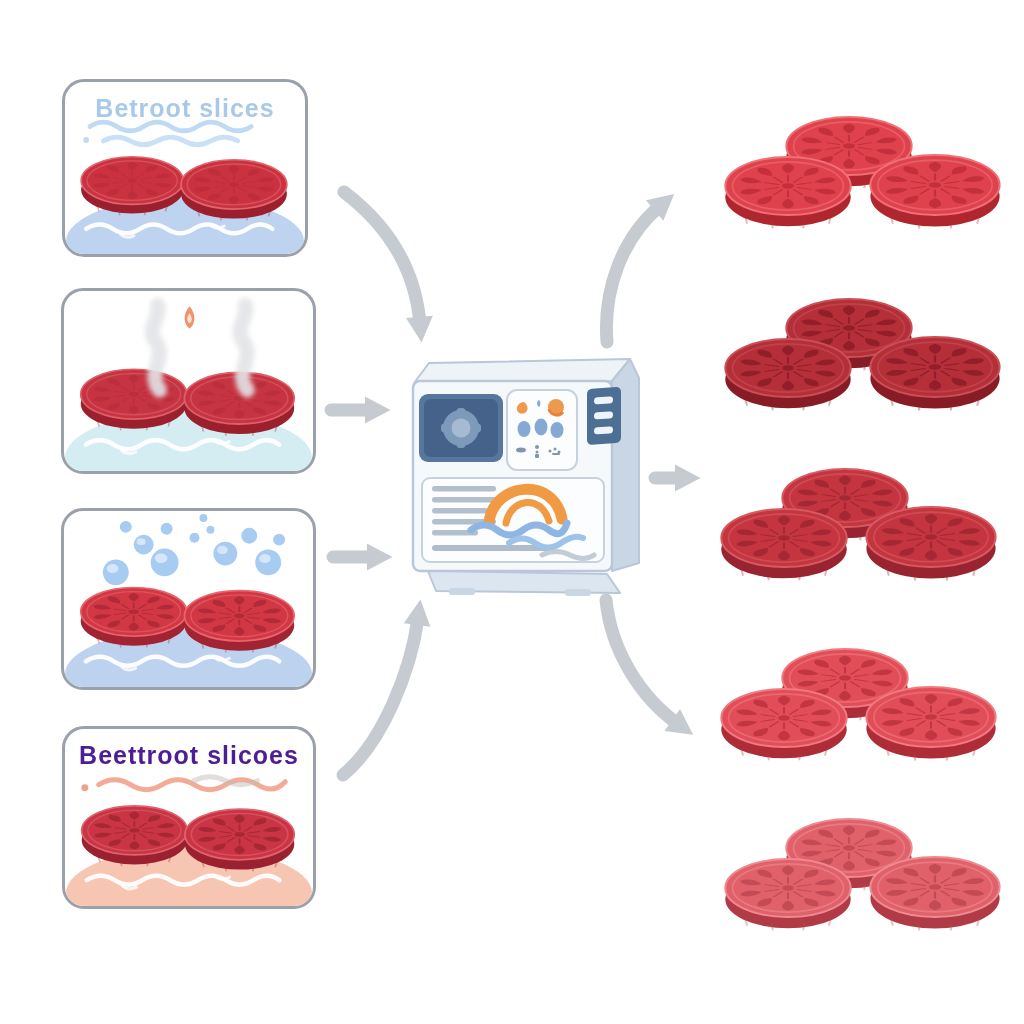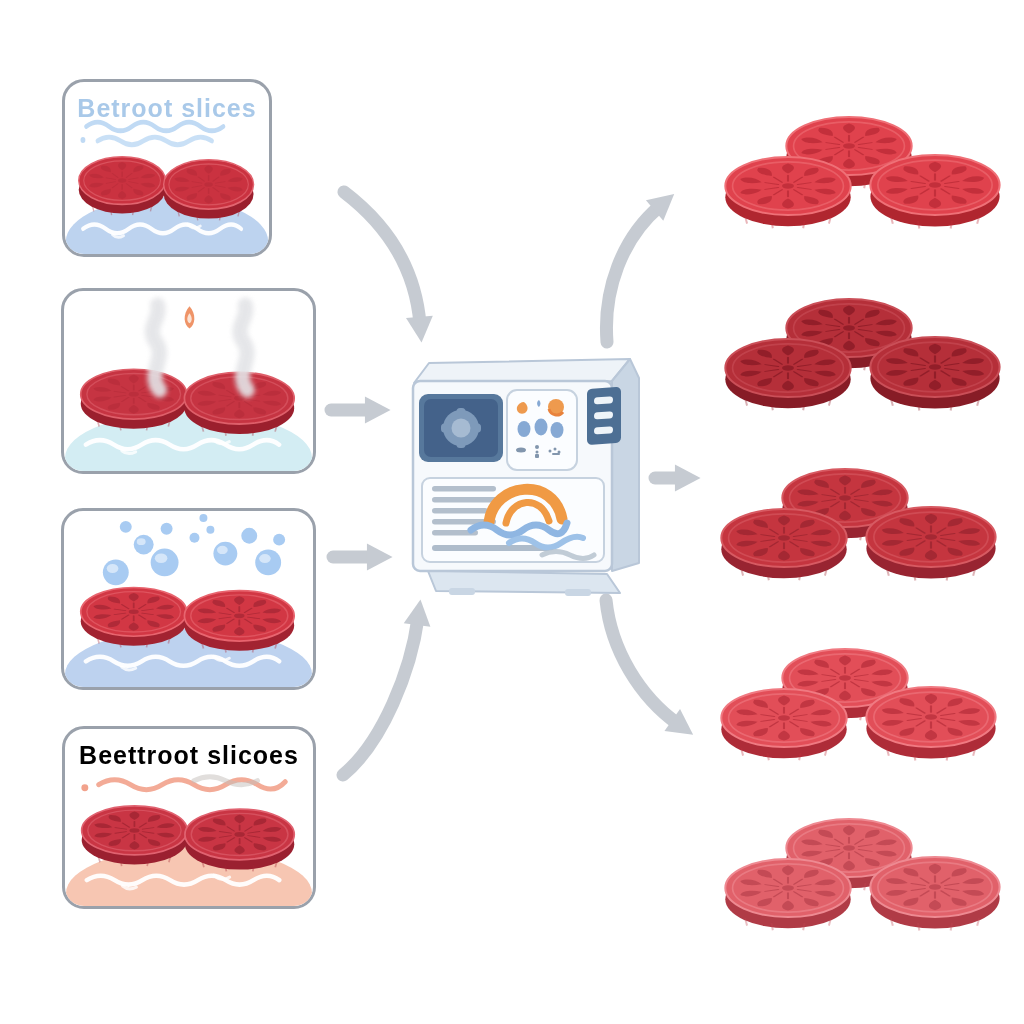--- a/index.html
+++ b/index.html
@@ -1,20 +1,20 @@
 <!DOCTYPE html>
 <html><head>
 <meta charset="utf-8">
 <style>
   html,body{margin:0;padding:0}
   body{width:1024px;height:1024px;background:#ffffff;font-family:"Liberation Sans",sans-serif;overflow:hidden}
   #canvas{position:relative;width:1024px;height:1024px;background:#ffffff}
   .arrow-layer{position:absolute;left:0;top:0;z-index:1}
   .panel{position:absolute;background:#ffffff;border:3px solid #9aa1ab;border-radius:22px;overflow:hidden;z-index:2;box-sizing:border-box}
-  #panel-0{left:62px;top:79px;width:210px;height:178px}
+  #panel-0{left:62px;top:79px;width:246px;height:178px}
   #panel-1{left:61px;top:288px;width:255px;height:186px}
   #panel-2{left:61px;top:508px;width:255px;height:182px}
   #panel-3{left:62px;top:726px;width:254px;height:183px}
   .panel-title{position:absolute;left:0;right:0;top:12px;text-align:center;font-size:25px;font-weight:bold;letter-spacing:1px;z-index:2}
   .panel-art{position:absolute;left:0;top:0;width:100%;height:100%}
   #machine{position:absolute;left:399px;top:352px;width:246px;height:246px;z-index:3}
   .pile{position:absolute;width:290px;height:150px;z-index:2}
   #pile-0{left:712px;top:108px}
   #pile-1{left:712px;top:290px}
   #pile-2{left:708px;top:460px}
@@ -402,21 +402,21 @@
           <circle cx="140" cy="7" r="4" fill="#a8cbf2"></circle>
         </g>
         <g stroke="#ffffff" fill="none" stroke-linecap="round">
           <path d="M22,152 q14,-9 28,0 t28,0 t28,0 t28,0 t28,0 t28,0 t26,0" stroke-width="4.5" opacity="0.95"></path>
           <path d="M58,158 q6,5 14,1 M150,147 q7,7 16,2" stroke-width="3" opacity="0.8"></path>
         </g>
       </svg>
   </div>
 
   <div class="panel" id="panel-3">
-    <div class="panel-title" style="color: #000000;">Beettroot slicoes</div>
+    <div class="panel-title" style="color: #4c1d95;">Beettroot slicoes</div>
     <svg class="panel-art" id="panel-art-3" viewBox="0 0 250 178" preserveAspectRatio="none">
         <ellipse cx="125" cy="165" rx="124" ry="46" fill="#f7c6b2"></ellipse>
         <g transform="translate(70,102) scale(0.56)">
           <ellipse cx="0" cy="17" rx="95" ry="44" fill="#9b2030"></ellipse>
           <path d="M-65,46 l3,11 M-25,53 l2,11 M25,53 l-2,11 M65,46 l-3,11" stroke="#a32533" stroke-width="3" opacity="0.35" fill="none"></path>
           <ellipse cx="0" cy="0" rx="95" ry="44" fill="#c93544" stroke="#e06270" stroke-width="3"></ellipse>
           <ellipse cx="0" cy="0" rx="84" ry="36.5" fill="none" stroke="#e06270" stroke-width="2.5" opacity="0.6"></ellipse>
           <g transform="scale(1,0.45)" fill="#a32533" opacity="0.85">
             <circle cx="0" cy="0" r="9"></circle>
             <g transform="rotate(0)">

